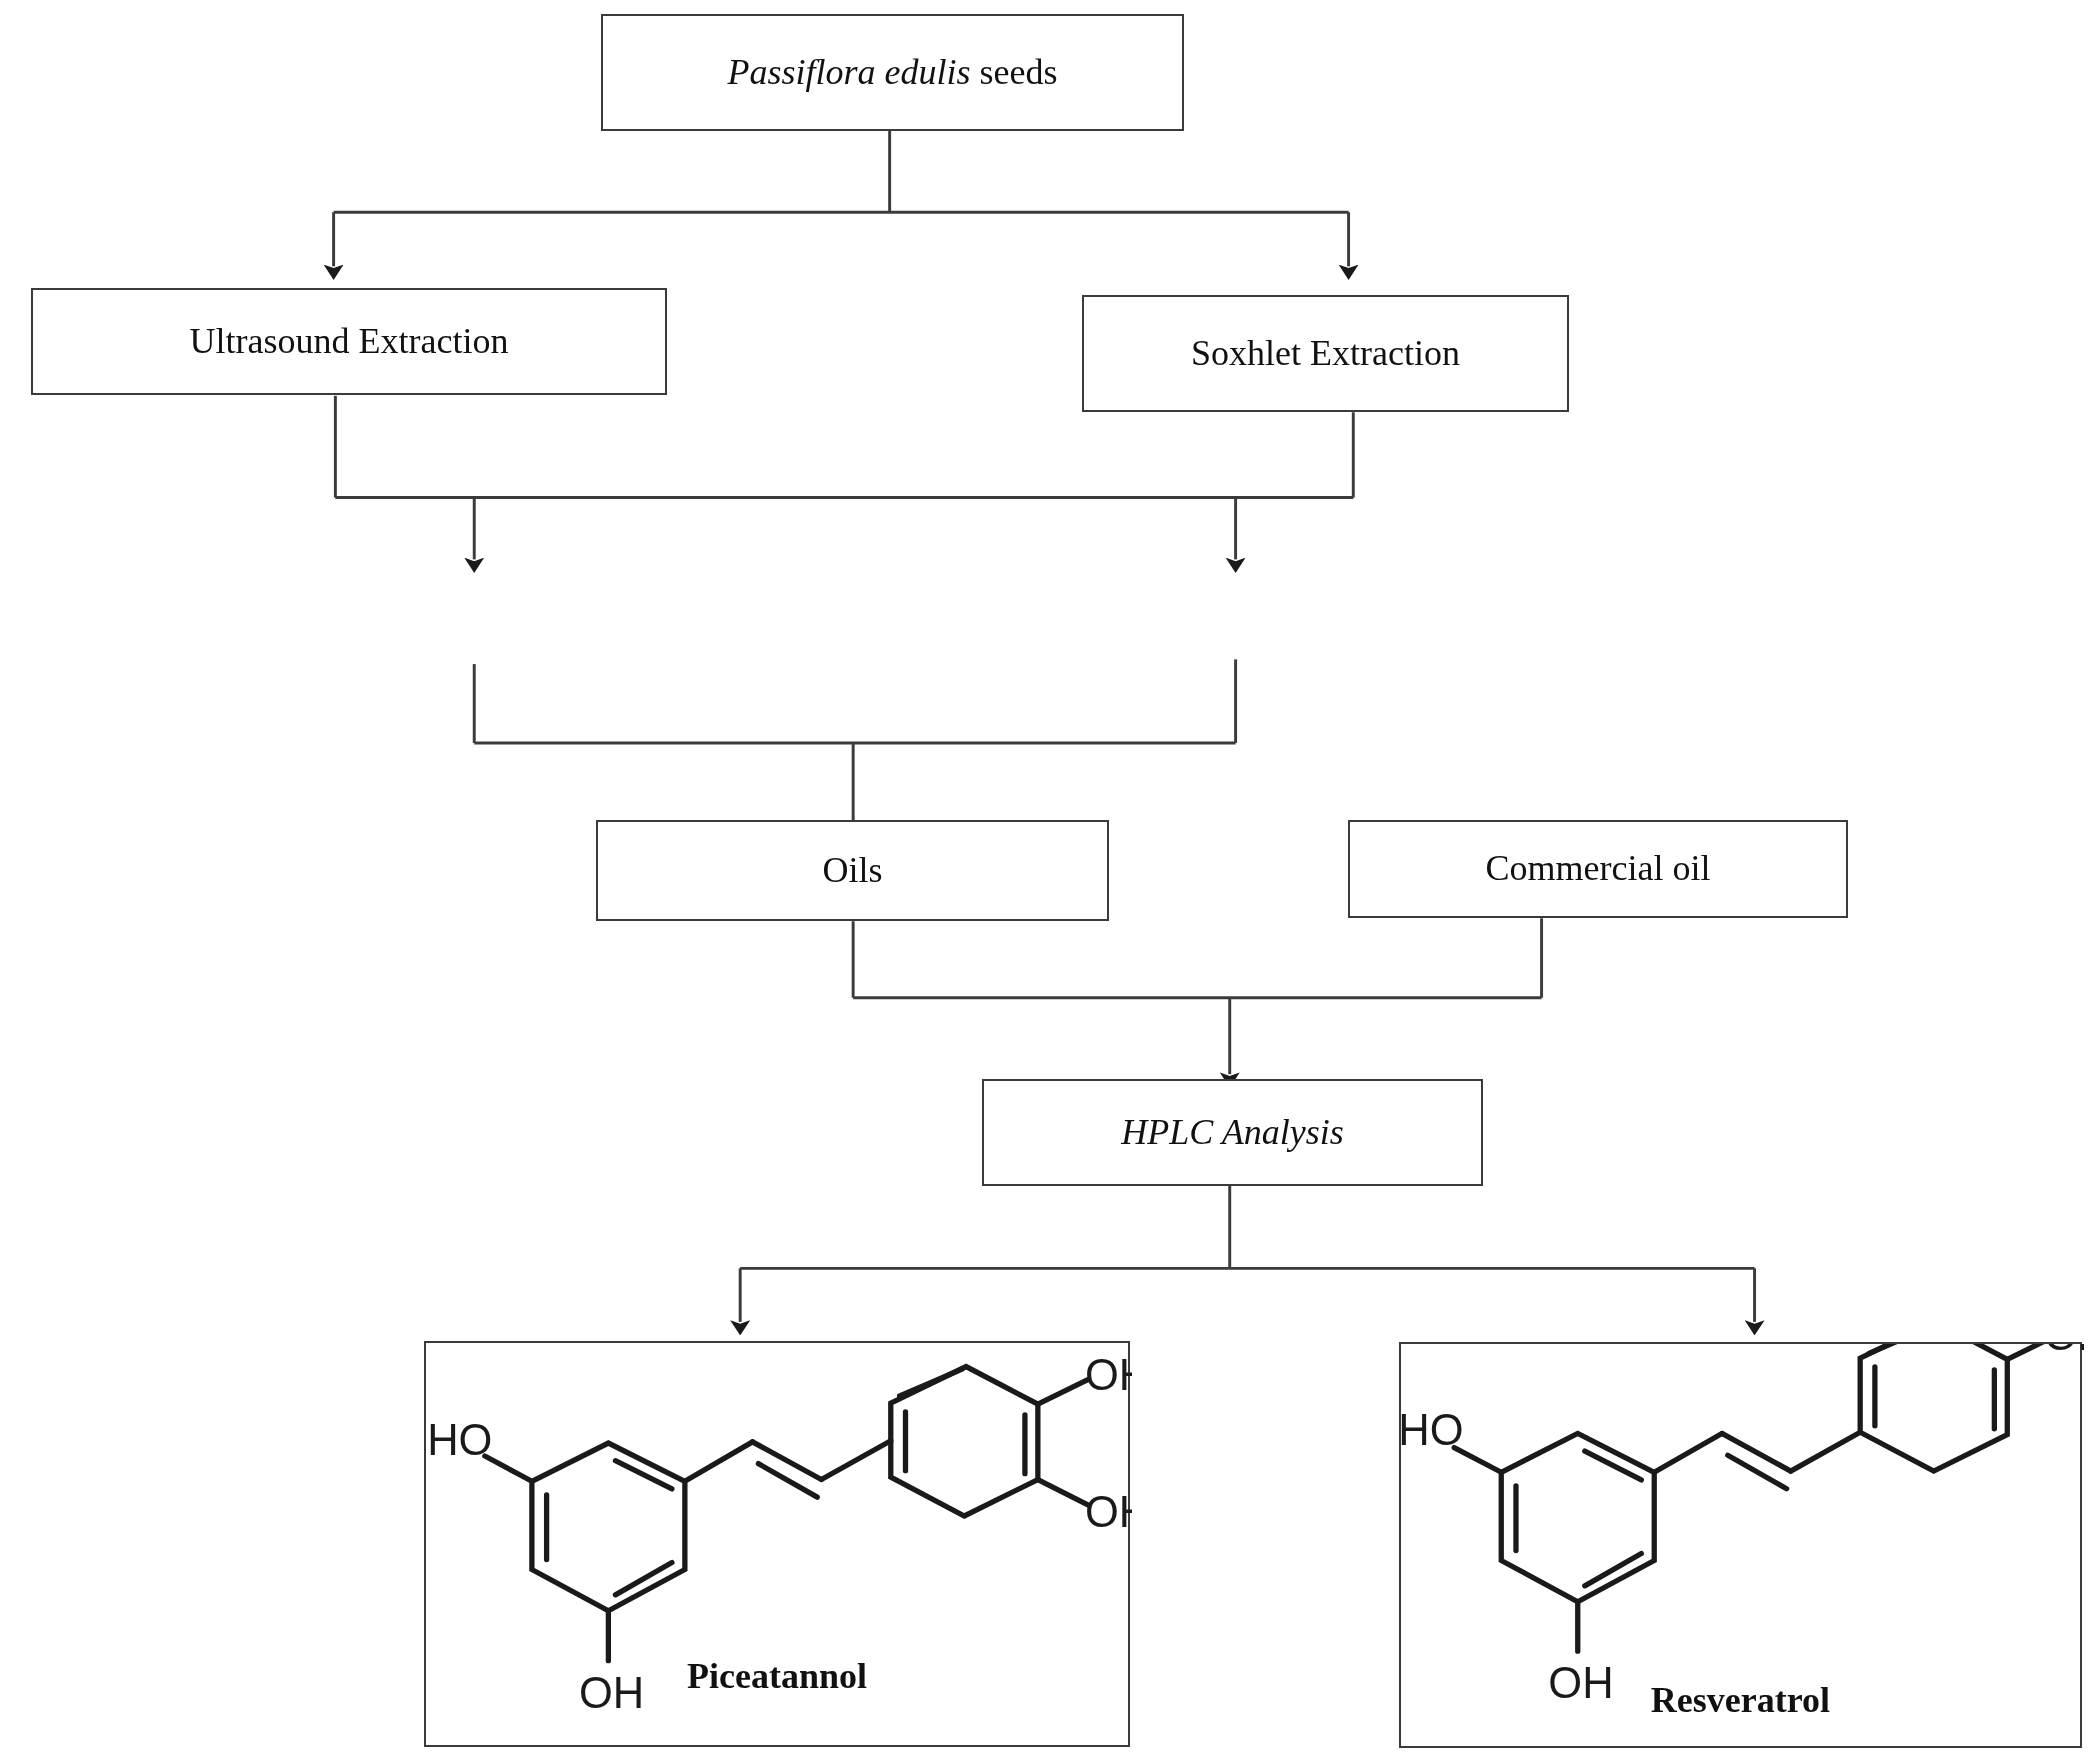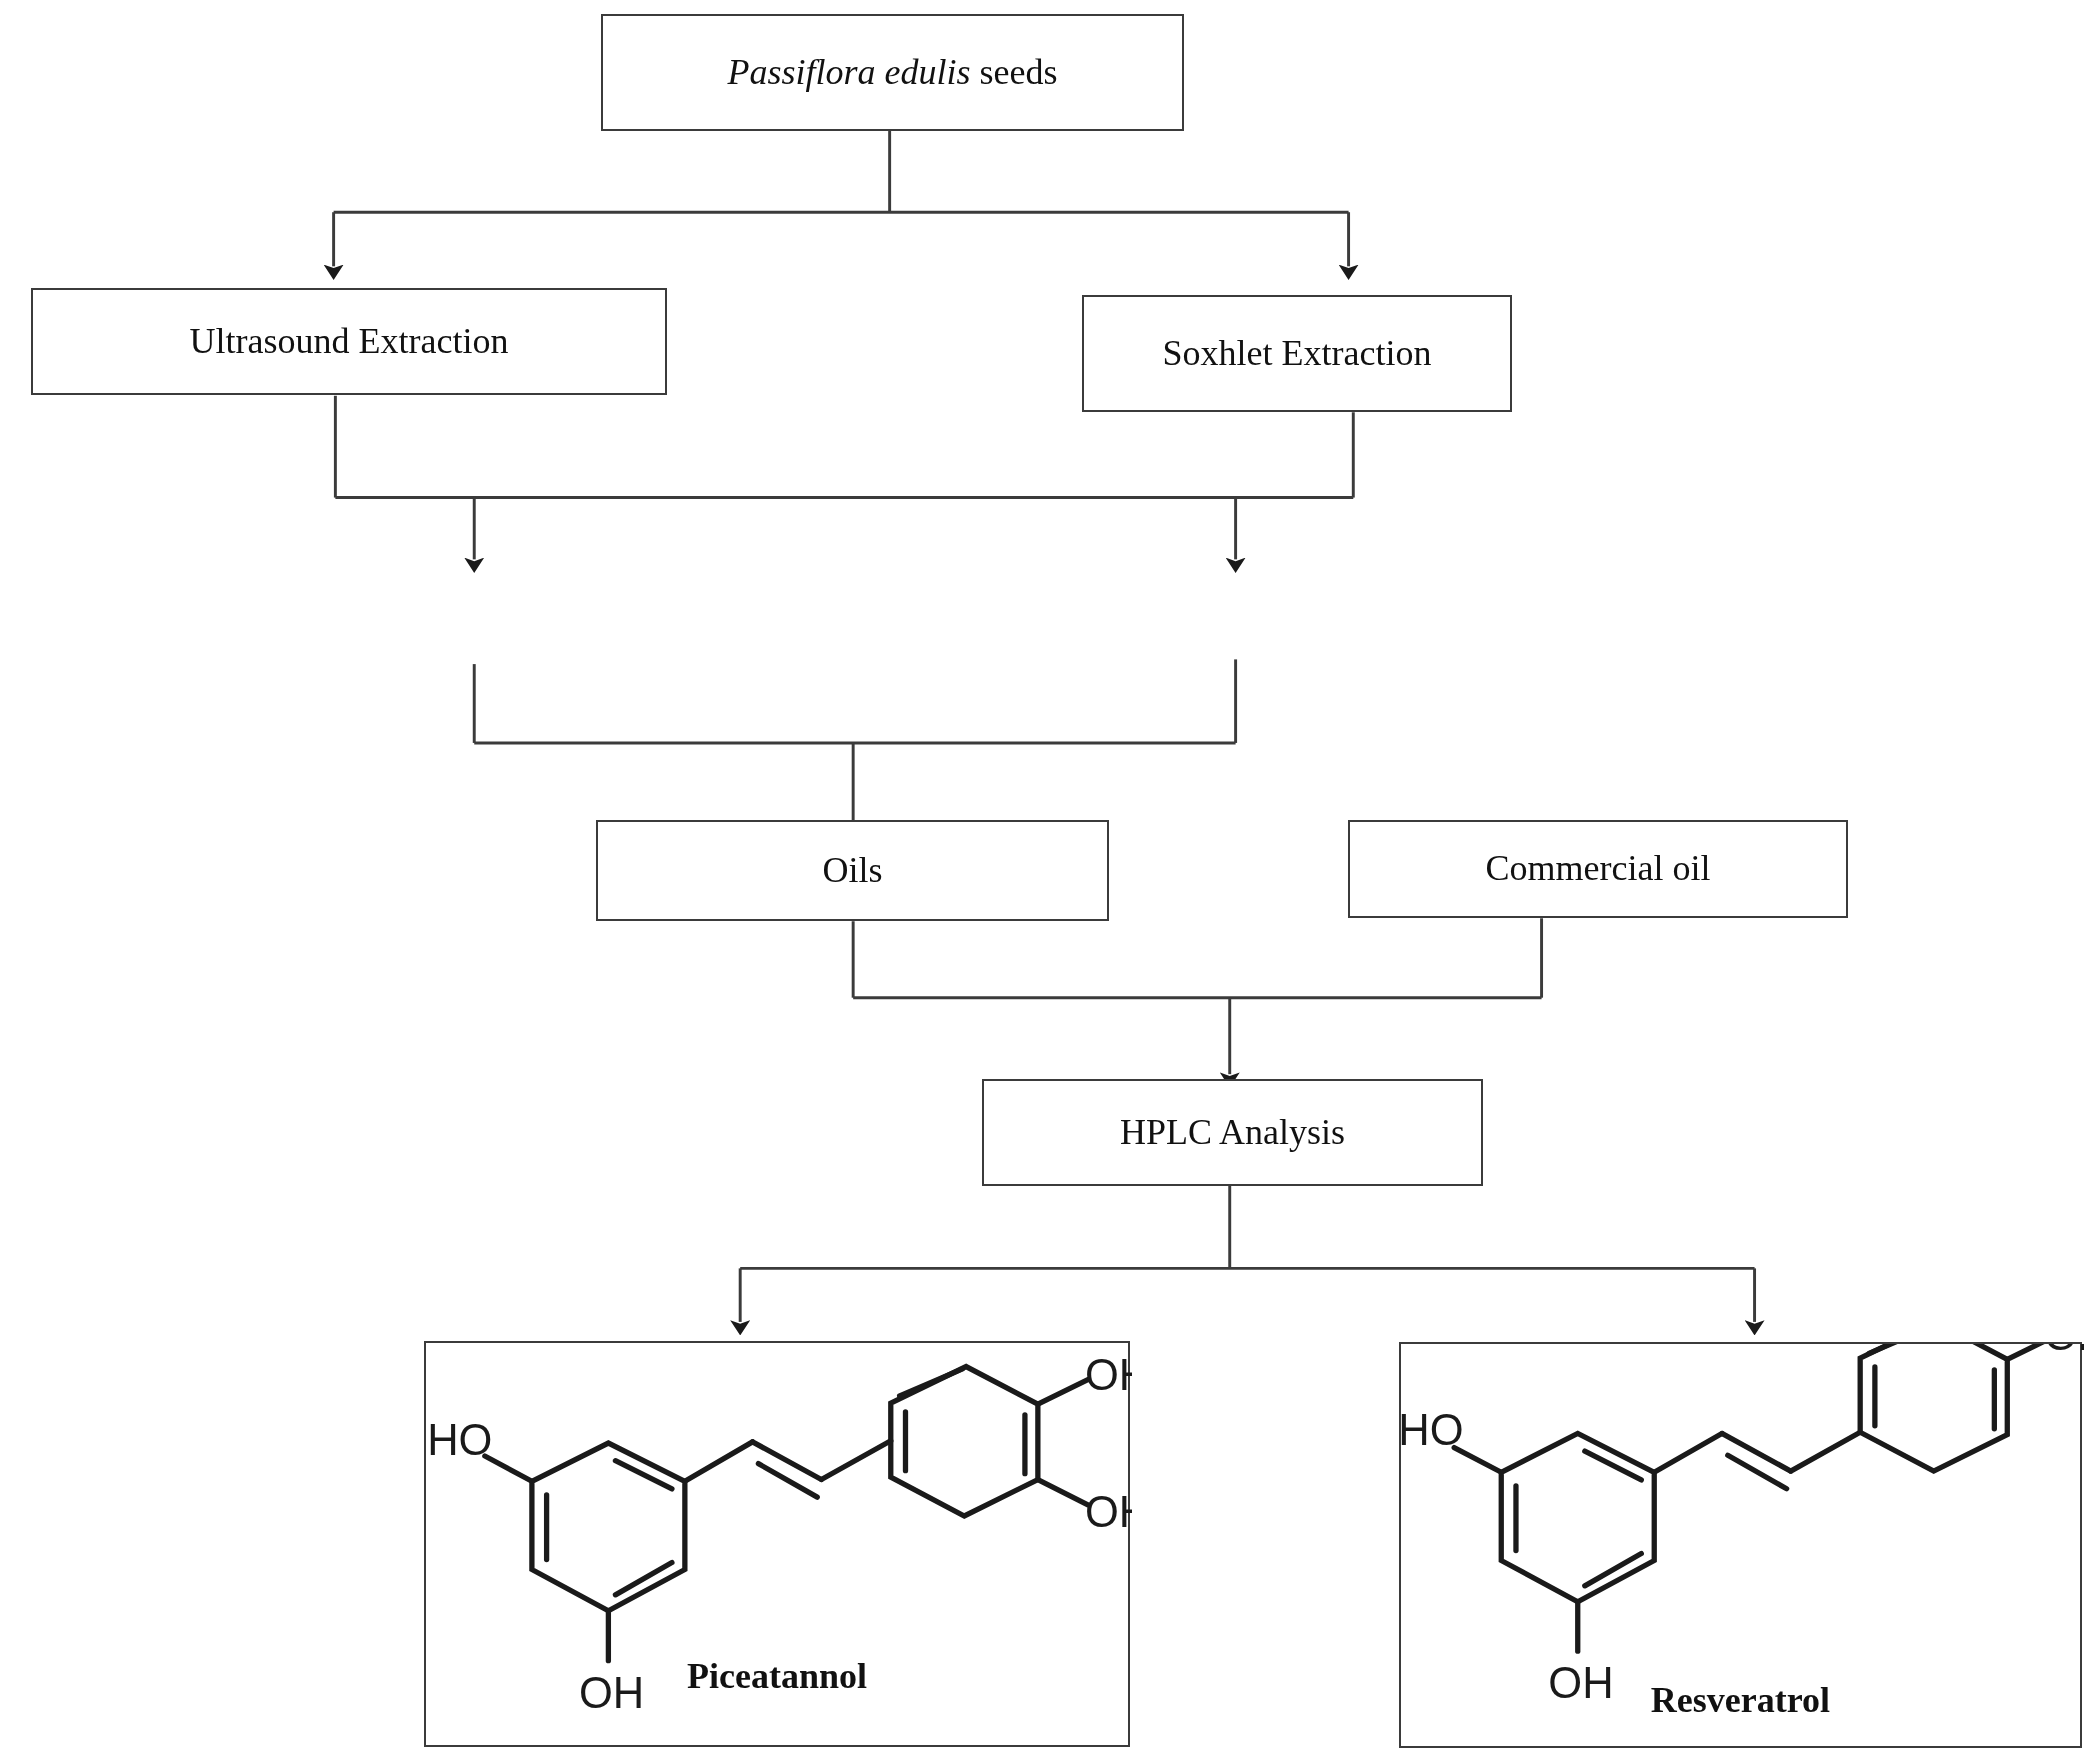--- a/index.html
+++ b/index.html
@@ -104,35 +104,35 @@
   <div class="node" style="left:601px; top:14px; width:583px; height:117px;">
     <span class="label">
       <span class="italic">Passiflora edulis</span><span> seeds</span>
     </span>
   </div>
 
   <div class="node" style="left:31px; top:288px; width:636px; height:107px;">
     <span class="label">Ultrasound Extraction</span>
   </div>
 
-  <div class="node" style="left:1082px; top:295px; width:430px; height:117px;">
+  <div class="node" style="left:1082px; top:295px; width:487px; height:117px;">
     <span class="label">Soxhlet Extraction</span>
   </div>
 
 
 
   <div class="node" style="left:596px; top:820px; width:513px; height:101px;">
     <span class="label">Oils</span>
   </div>
 
   <div class="node" style="left:1348px; top:820px; width:500px; height:98px;">
     <span class="label">Commercial oil</span>
   </div>
 
-  <div class="node" style="left:982px; top:1079px; width:501px; height:107px;">
+  <div class="node" style="left:982px; top:1079px; width:501px; height:107px;font-style:italic;">
     <span class="label">HPLC Analysis</span>
   </div>
 
   <div class="struct-box" style="left:424px; top:1341px; width:706px; height:406px;">
     <svg class="struct-svg" viewBox="0 0 1200 690" width="706" height="406">
       <g stroke="#1a1a1a" stroke-width="9" fill="none" stroke-linecap="round">
 
         <path d="M180,235 L310,170 L440,235 L440,385 L310,455 L180,385 Z"></path>
 
         <path d="M205,258 L205,368"></path>

